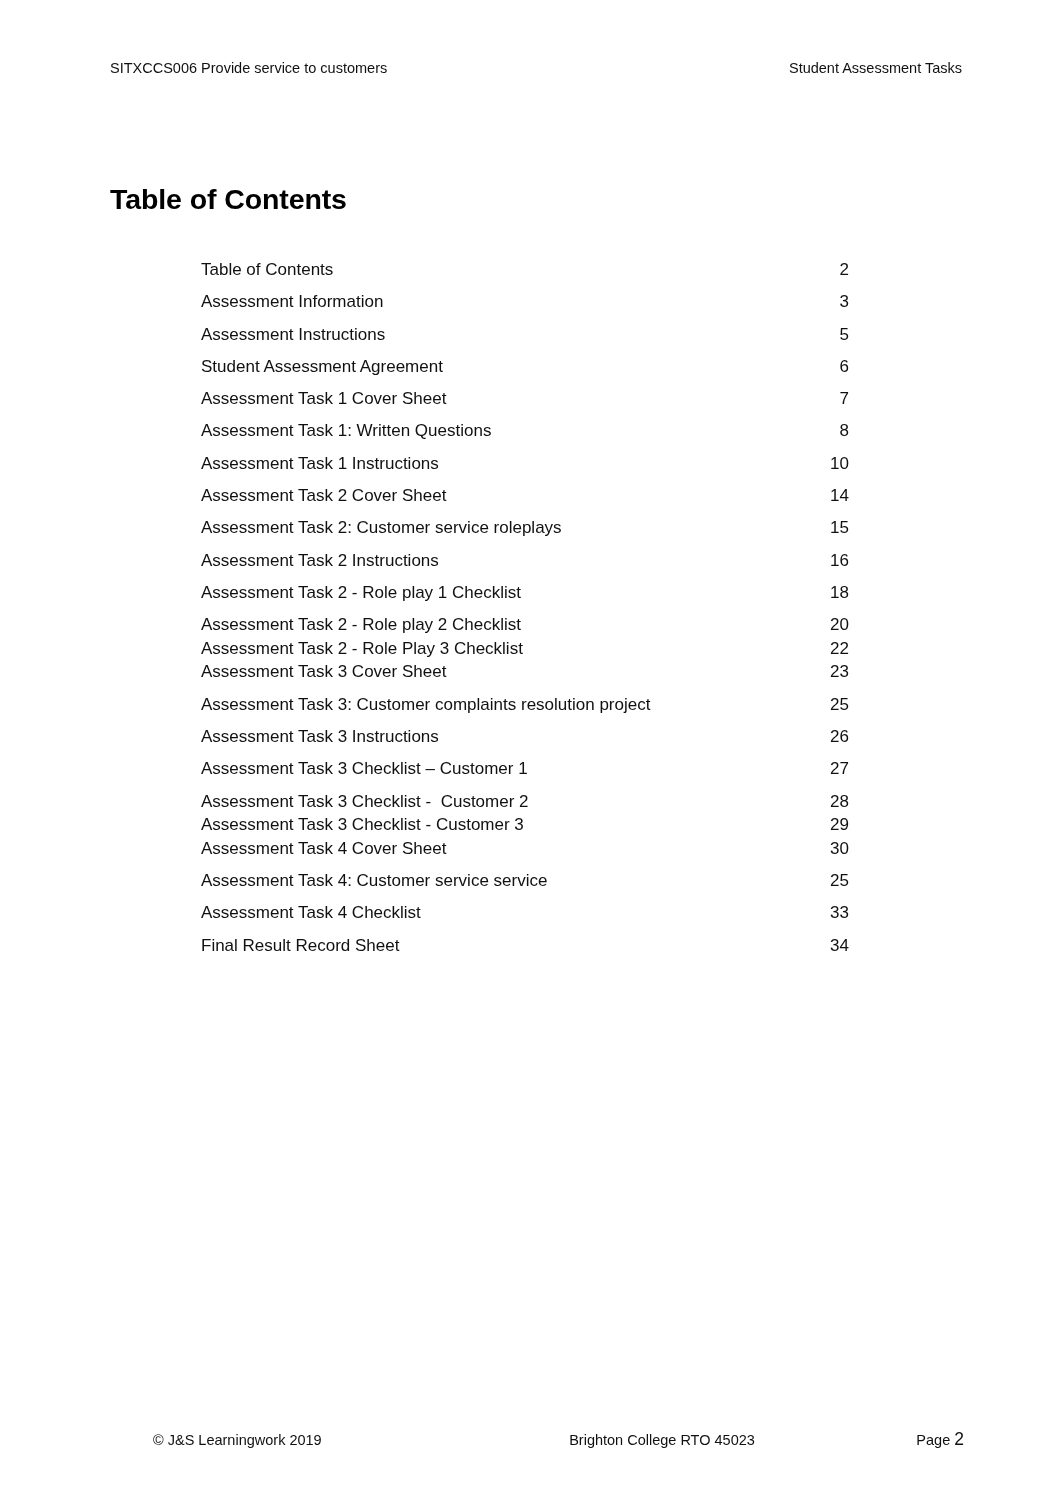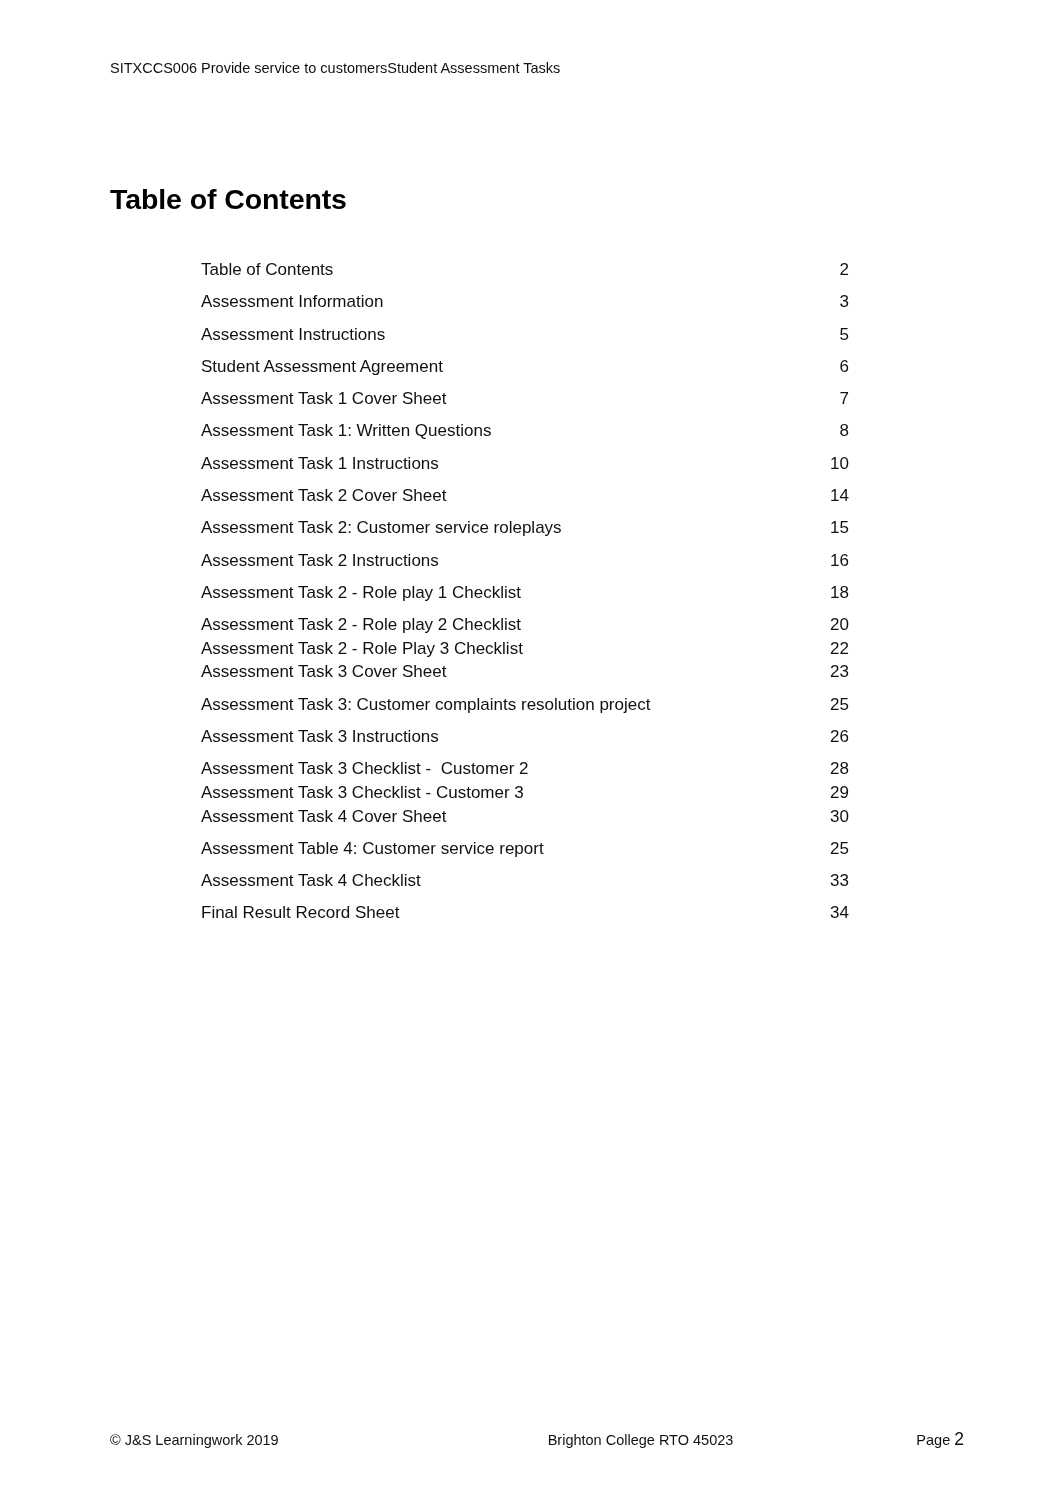--- a/index.html
+++ b/index.html
@@ -18,20 +18,21 @@
     box-sizing: border-box;
   }
 
   
   .doc-header {
     position: absolute;
     top: 60px;
     left: 110px;
     right: 100px;
     display: flex;
+    justify-content: space-between;
     align-items: baseline;
     font-size: 14.5px;
     line-height: 1.2;
     color: #111111;
   }
   .doc-header .hdr-left  { white-space: nowrap; }
   .doc-header .hdr-right { white-space: nowrap; }
 
   
   .toc-title {
@@ -80,21 +81,21 @@
     position: absolute;
     bottom: 56px;
     left: 110px;
     right: 98px;
     display: flex;
     justify-content: space-between;
     align-items: baseline;
     font-size: 14.5px;
     color: #111111;
   }
-  .doc-footer .ftr-left   { white-space: nowrap; flex: 0 0 auto; }
+  .doc-footer .ftr-left   { white-space: nowrap; flex: 0 0 auto; margin-left: 43px; }
   .doc-footer .ftr-center { white-space: nowrap; flex: 0 0 auto; margin-left: 86px; }
   .doc-footer .ftr-right  { white-space: nowrap; flex: 0 0 auto; }
   .doc-footer .page-num   { font-size: 17.5px; }
 </style>
 </head>
 <body>
 
 <div class="page">
 
   <div class="doc-header">
@@ -114,24 +115,25 @@
       <div class="toc-entry"><span class="toc-text">Assessment Task 1 Instructions</span><span class="toc-page">10</span></div>
       <div class="toc-entry"><span class="toc-text">Assessment Task 2 Cover Sheet</span><span class="toc-page">14</span></div>
       <div class="toc-entry"><span class="toc-text">Assessment Task 2: Customer service roleplays</span><span class="toc-page">15</span></div>
       <div class="toc-entry"><span class="toc-text">Assessment Task 2 Instructions</span><span class="toc-page">16</span></div>
       <div class="toc-entry"><span class="toc-text">Assessment Task 2 - Role play 1 Checklist</span><span class="toc-page">18</span></div>
       <div class="toc-entry tight"><span class="toc-text">Assessment Task 2 - Role play 2 Checklist</span><span class="toc-page">20</span></div>
       <div class="toc-entry tight"><span class="toc-text">Assessment Task 2 - Role Play 3 Checklist</span><span class="toc-page">22</span></div>
       <div class="toc-entry"><span class="toc-text">Assessment Task 3 Cover Sheet</span><span class="toc-page">23</span></div>
       <div class="toc-entry"><span class="toc-text">Assessment Task 3: Customer complaints resolution project</span><span class="toc-page">25</span></div>
       <div class="toc-entry"><span class="toc-text">Assessment Task 3 Instructions</span><span class="toc-page">26</span></div>
+      <div class="toc-entry"><span class="toc-text">Assessment Task 3 Checklist – Customer 1</span><span class="toc-page">27</span></div>
       <div class="toc-entry tight"><span class="toc-text">Assessment Task 3 Checklist -  Customer 2</span><span class="toc-page">28</span></div>
       <div class="toc-entry tight"><span class="toc-text">Assessment Task 3 Checklist - Customer 3</span><span class="toc-page">29</span></div>
       <div class="toc-entry"><span class="toc-text">Assessment Task 4 Cover Sheet</span><span class="toc-page">30</span></div>
-      <div class="toc-entry"><span class="toc-text">Assessment Table 4: Customer service report</span><span class="toc-page">25</span></div>
+      <div class="toc-entry"><span class="toc-text">Assessment Task 4: Customer service service</span><span class="toc-page">25</span></div>
       <div class="toc-entry"><span class="toc-text">Assessment Task 4 Checklist</span><span class="toc-page">33</span></div>
       <div class="toc-entry"><span class="toc-text">Final Result Record Sheet</span><span class="toc-page">34</span></div>
     </div>
 
   <div class="doc-footer">
     <span class="ftr-left">© J&amp;S Learningwork 2019</span>
     <span class="ftr-center">Brighton College RTO 45023</span>
     <span class="ftr-right">
       <span>Page </span><span class="page-num">2</span>
     </span>

